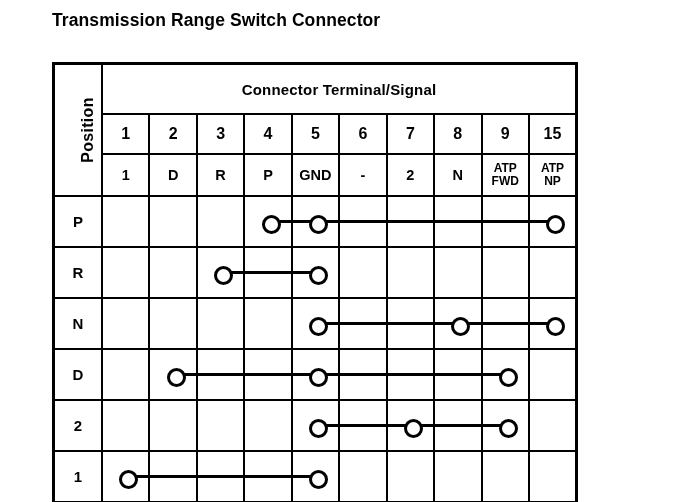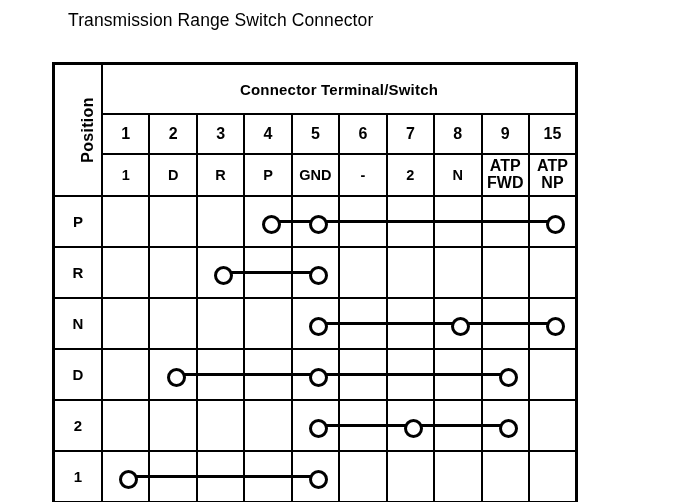--- a/index.html
+++ b/index.html
@@ -11,24 +11,24 @@
     width: 688px;
     height: 502px;
     position: relative;
     font-family: "Liberation Sans", sans-serif;
     color: #000000;
     overflow: hidden;
   }
 
   #page-title {
     position: absolute;
-    left: 68px;
+    left: 52px;
     top: 10px;
     font-size: 17.5px;
-    font-weight: normal;
+    font-weight: bold;
     letter-spacing: 0.1px;
     white-space: nowrap;
   }
 
   
   #chart-wrap {
     position: absolute;
     left: 52px;
     top: 62px;
     width: 526px;
@@ -78,21 +78,21 @@
     font-size: 16.5px;
     letter-spacing: 0.2px;
     height: 48px;
   }
   tr.num-row td { height: 38px; font-size: 16px; }
   tr.sig-row td { height: 40px; font-size: 14.5px; line-height: 1.0; }
   tr.data-row td { height: 49px; }
 
   .sig-two {
     display: block;
-    font-size: 16px;
+    font-size: 12px;
     line-height: 1.05;
     font-weight: bold;
   }
 
   
   .cell-mark {
     position: absolute;
     left: 0; top: 0; right: 0; bottom: 0;
     pointer-events: none;
   }
@@ -127,21 +127,21 @@
 
 <div id="page-title">Transmission Range Switch Connector</div>
 
 <div id="chart-wrap">
   <table class="grid">
     <tbody>
       <tr>
         <td class="pos-head" rowspan="3">
           <span class="rot">Position</span>
         </td>
-        <td class="span-head" colspan="10">Connector Terminal/Switch</td>
+        <td class="span-head" colspan="10">Connector Terminal/Signal</td>
       </tr>
       <tr class="num-row">
           <td>1</td>
           <td>2</td>
           <td>3</td>
           <td>4</td>
           <td>5</td>
           <td>6</td>
           <td>7</td>
           <td>8</td>

